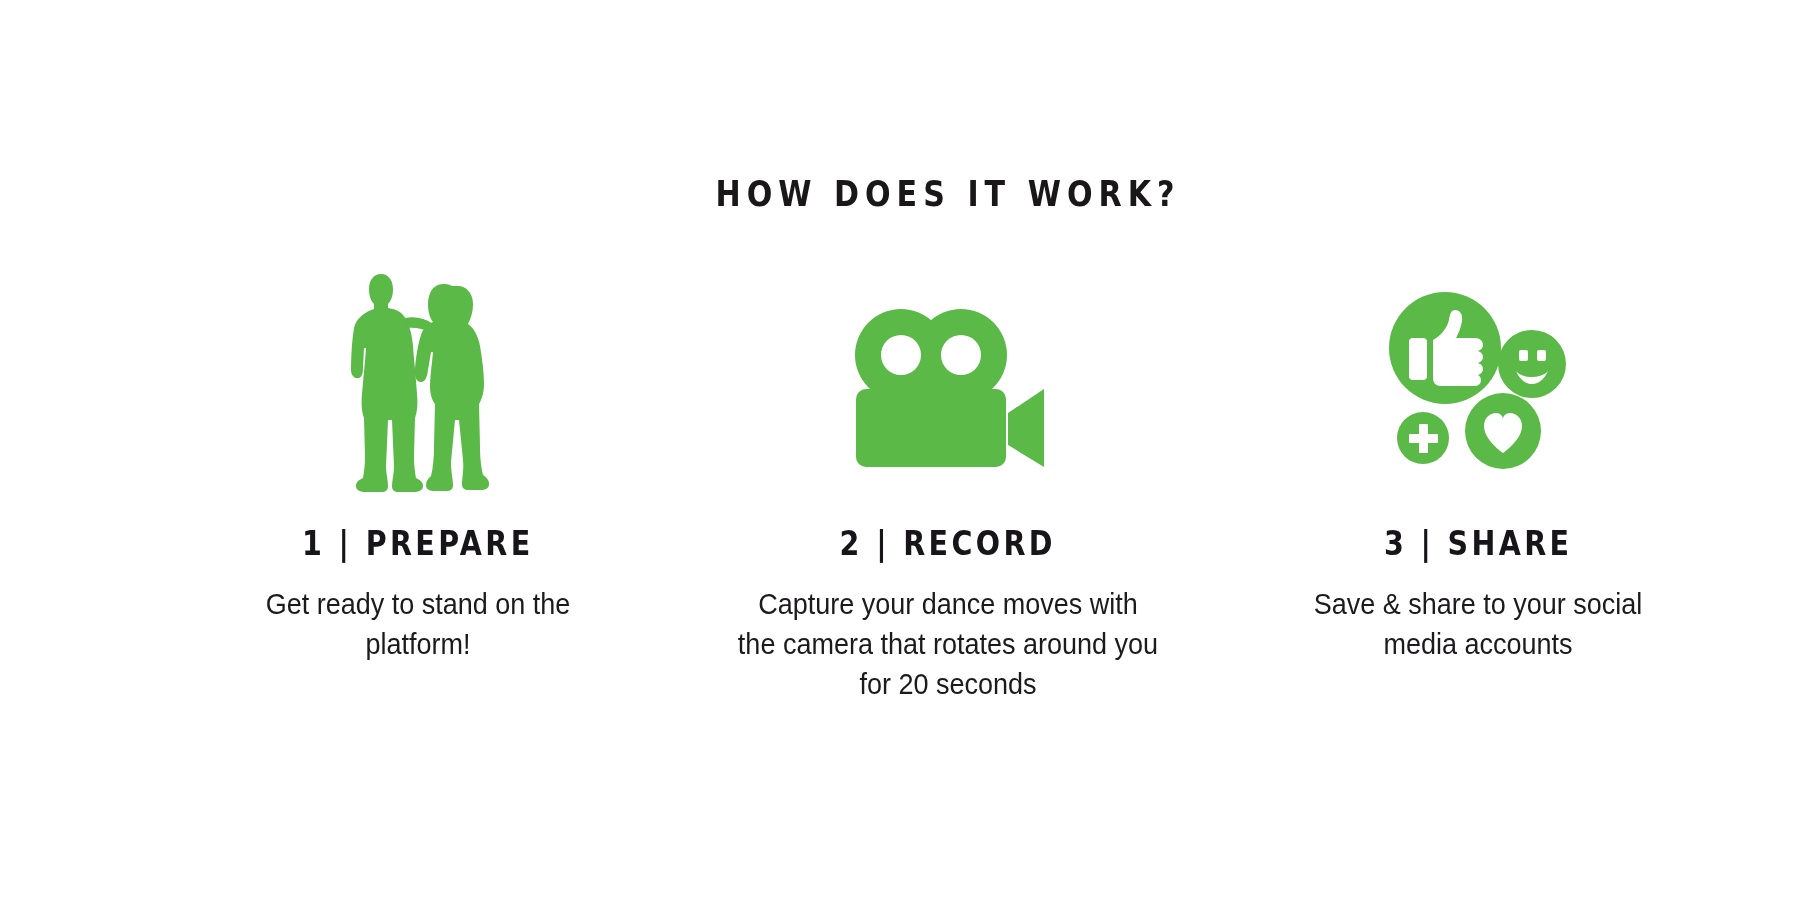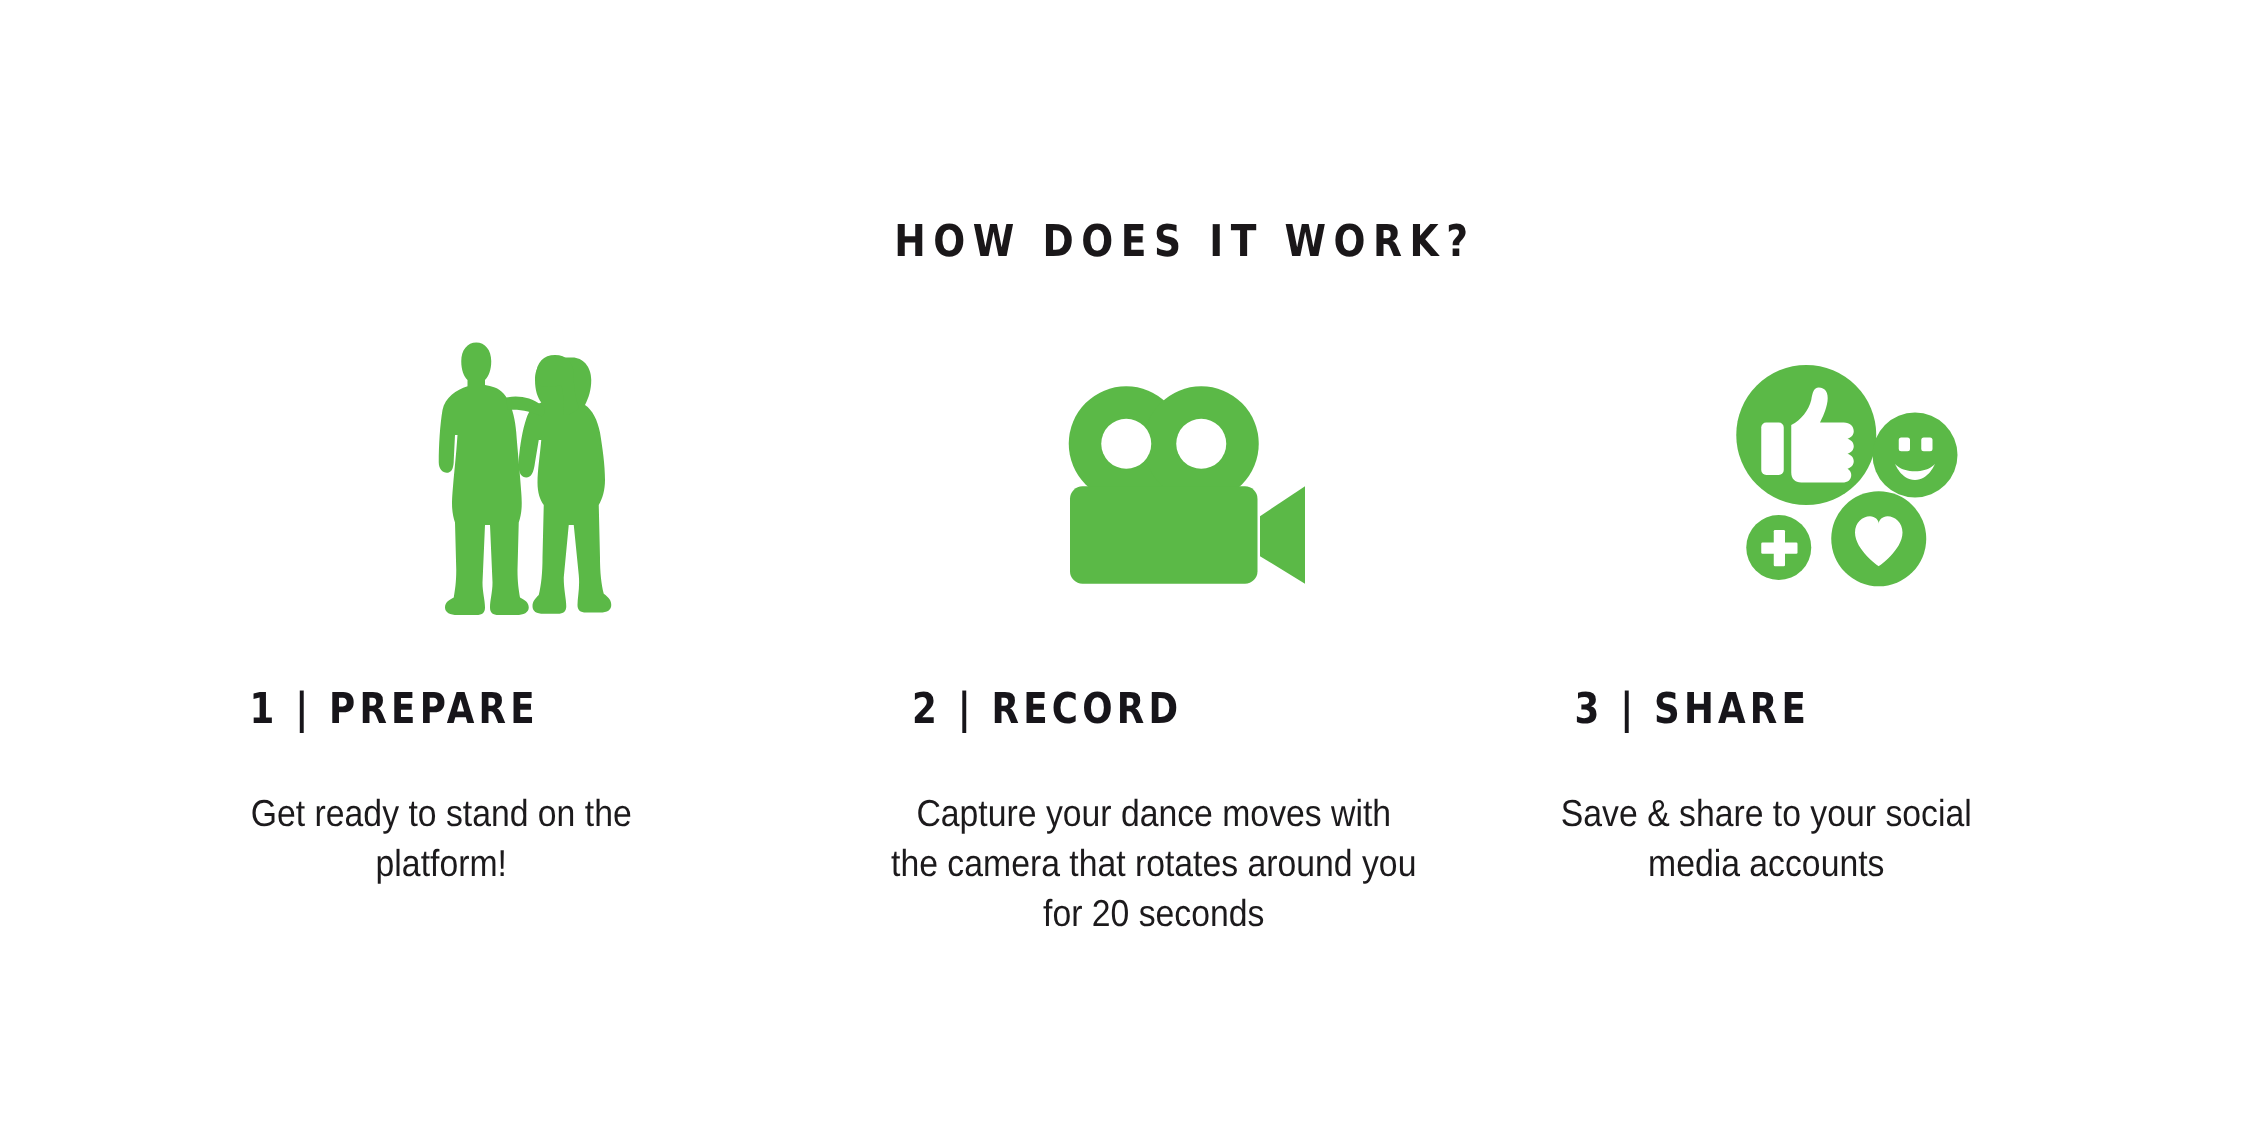--- a/index.html
+++ b/index.html
@@ -47,21 +47,21 @@
     left: 110px;
     width: 1580px;
     display: flex;
     align-items: flex-start;
     justify-content: space-between;
   }
   .step {
     width: 520px;
     display: flex;
     flex-direction: column;
-    gap: 24px;
+    align-items: center;
   }
 
   .icon-area {
     height: 250px;
     width: 100%;
     display: flex;
     align-items: flex-end;
     justify-content: center;
   }
 

